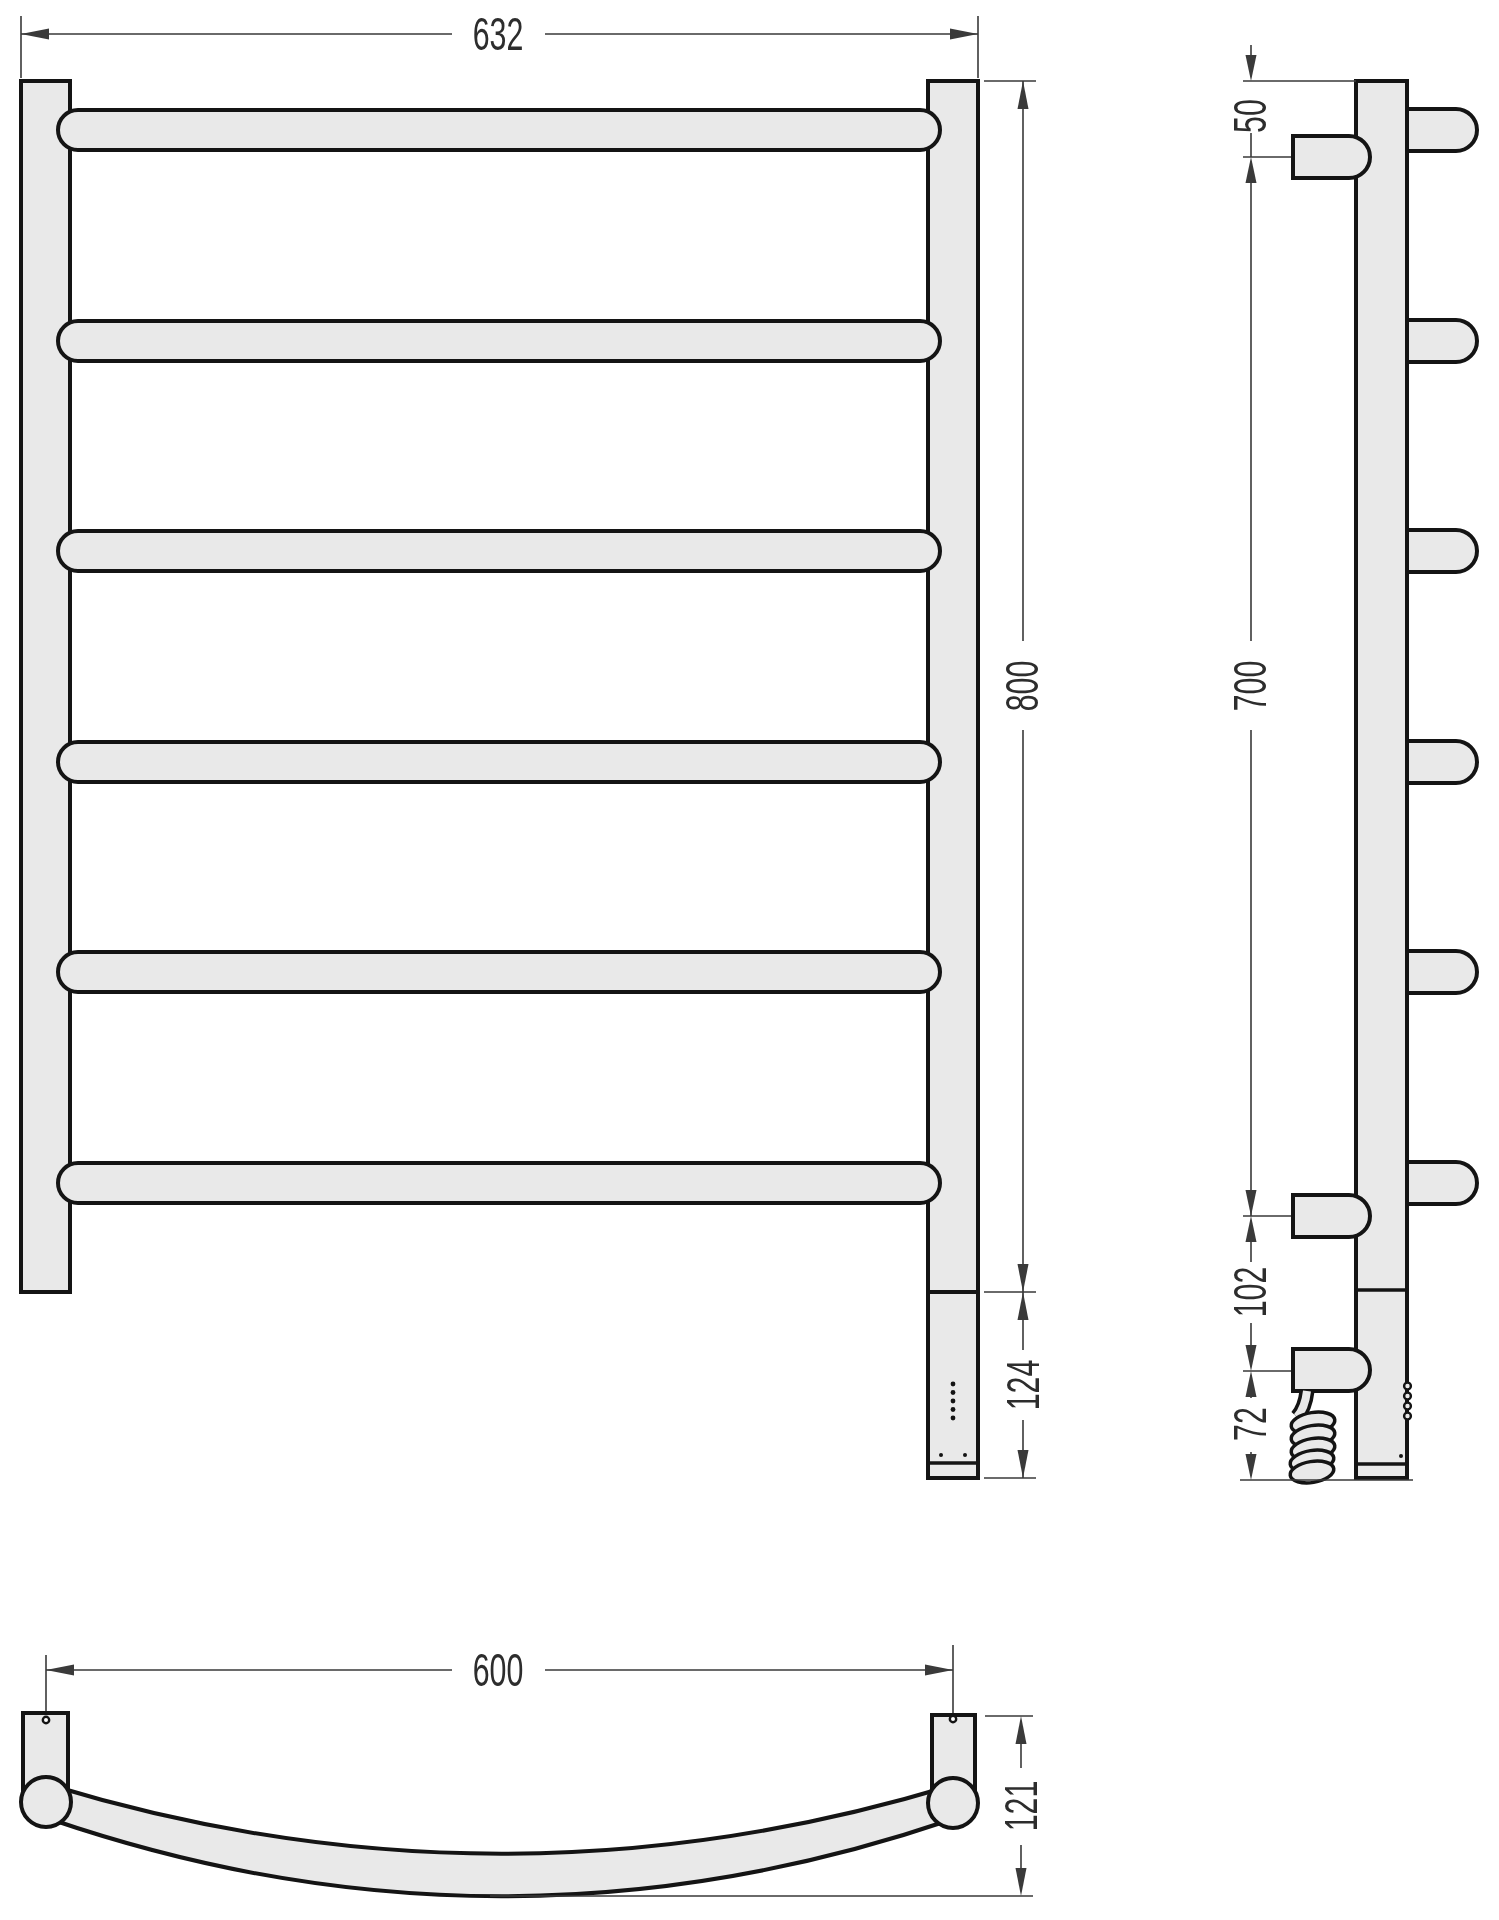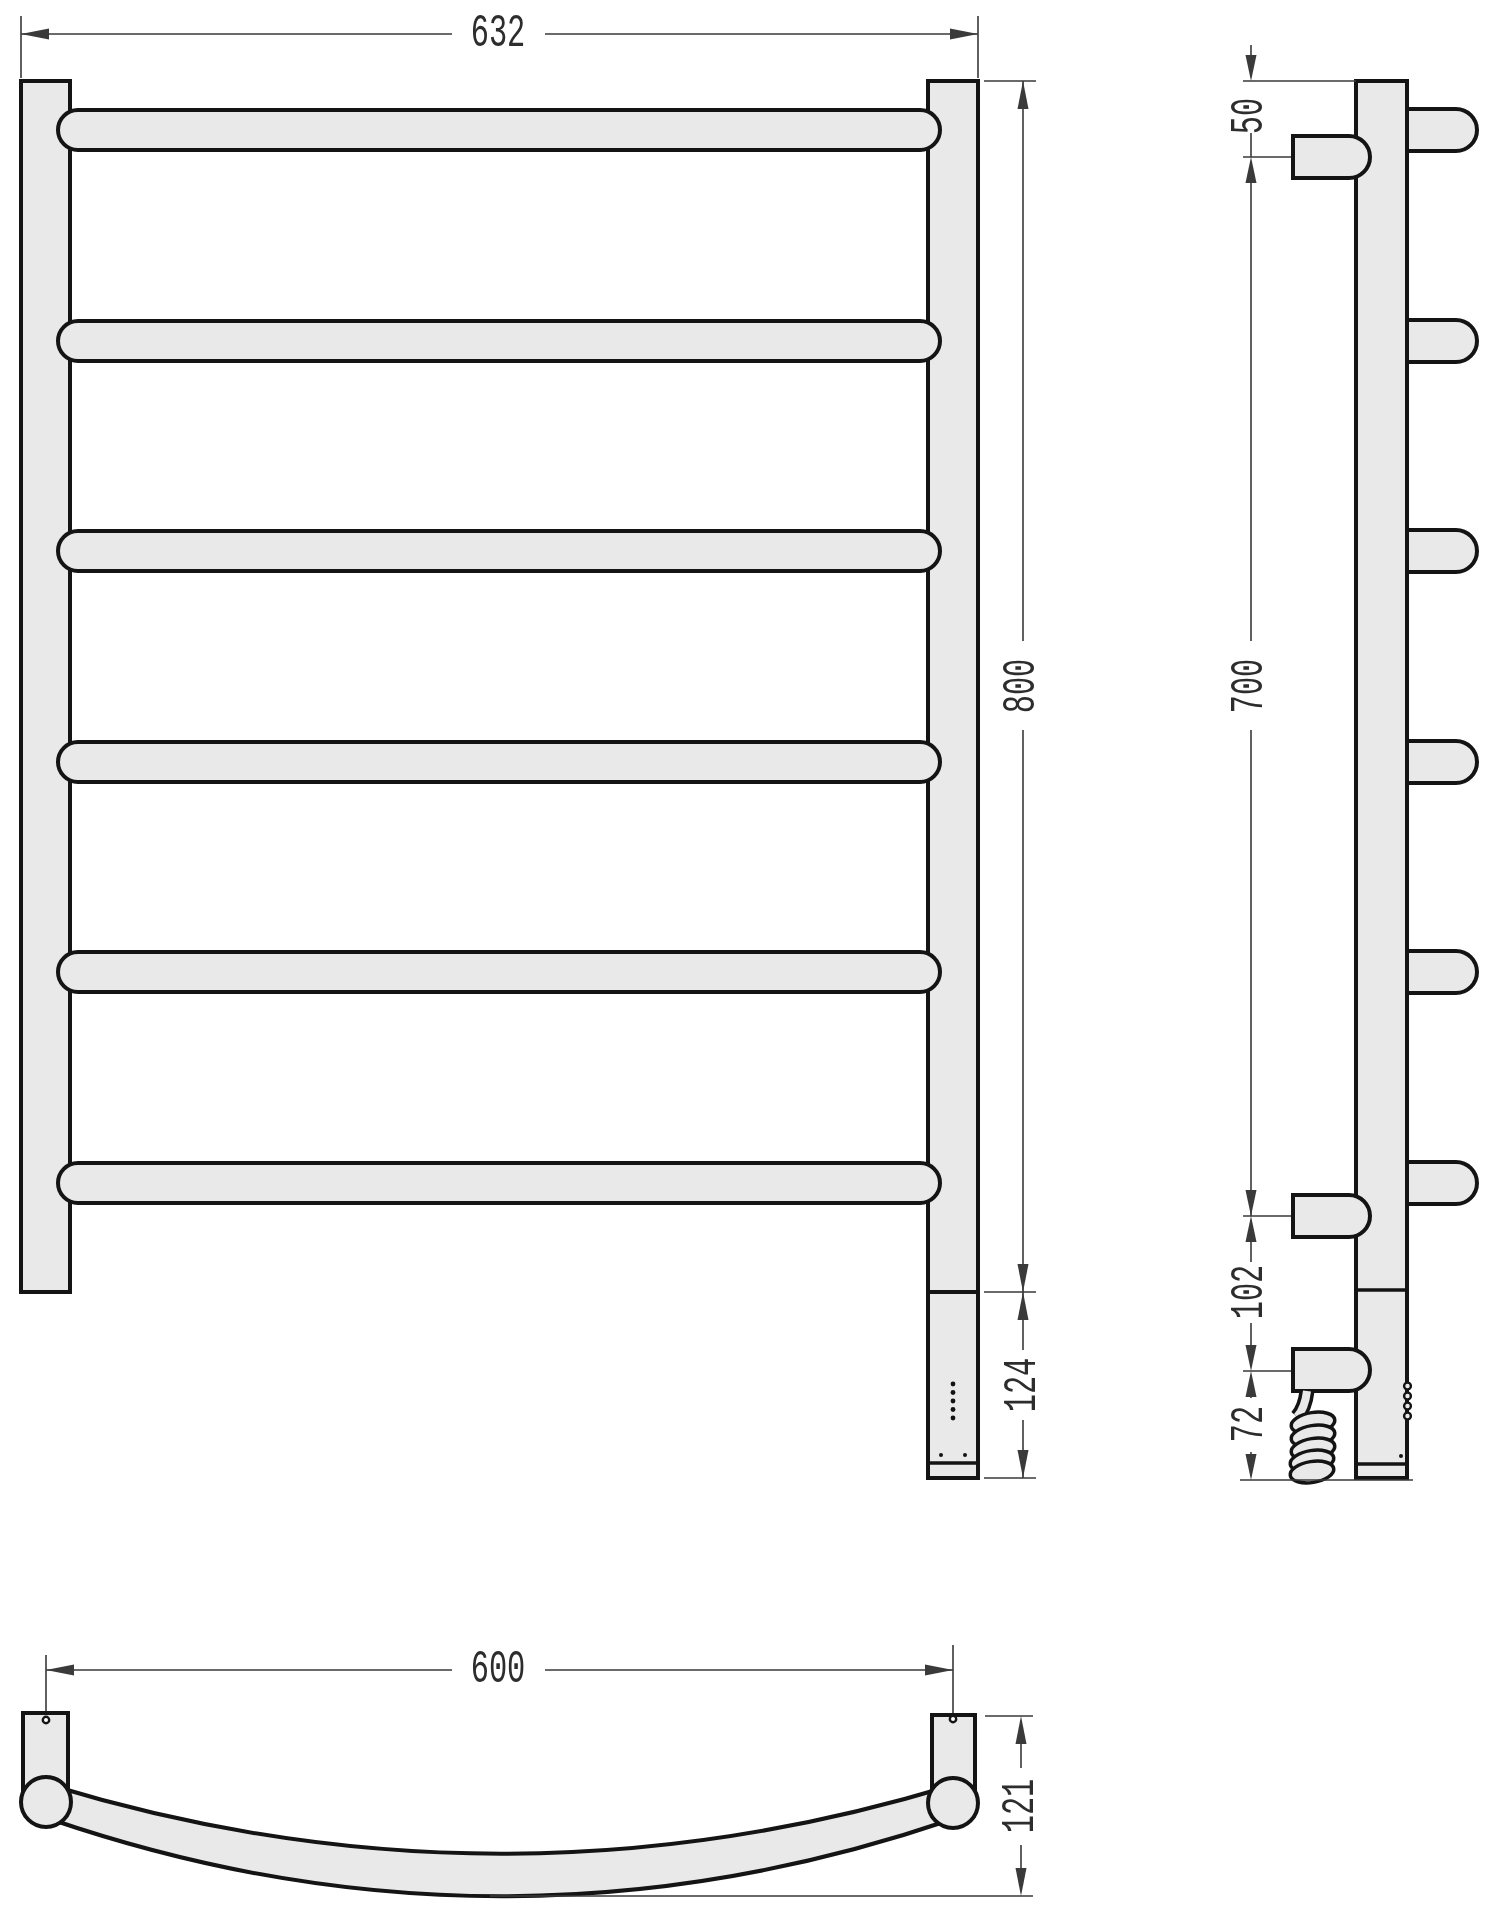--- a/index.html
+++ b/index.html
@@ -1,20 +1,20 @@
 <!DOCTYPE html>
 <html style="--fill: #e9e9e9; --outline: #141414; --dim: #3a3a3a; --text: #2d2d2d; --bg: #ffffff;"><head>
 <meta charset="utf-8">
 <style>
   :root{
     --fill:#e9e9e9; --outline:#141414; --dim:#3a3a3a; --text:#2d2d2d; --bg:#ffffff;
   }
   html,body{margin:0;padding:0;background:var(--bg);}
   .canvas{position:relative;width:1499px;height:1920px;background:var(--bg);overflow:hidden;
-          font-family:Liberation Mono, monospace;}
+          font-family:Liberation Sans, sans-serif;}
   svg{position:absolute;left:0;top:0;}
   .outline{fill:var(--fill);stroke:var(--outline);stroke-width:4;}
   .seam{stroke:var(--outline);stroke-width:3.5;fill:none;}
   .thin{stroke:var(--dim);stroke-width:1.6;fill:none;}
   .arrow{fill:var(--dim);stroke:none;}
   .dot{fill:var(--outline);stroke:none;}
   .bump{fill:var(--fill);stroke:var(--outline);stroke-width:2.4;}
   .hole{fill:var(--bg);stroke:var(--outline);stroke-width:2.4;}
   .coil{fill:var(--fill);stroke:var(--outline);stroke-width:3.5;}
   .dim-label{position:absolute;font-size:46px;line-height:1;color:var(--text);

